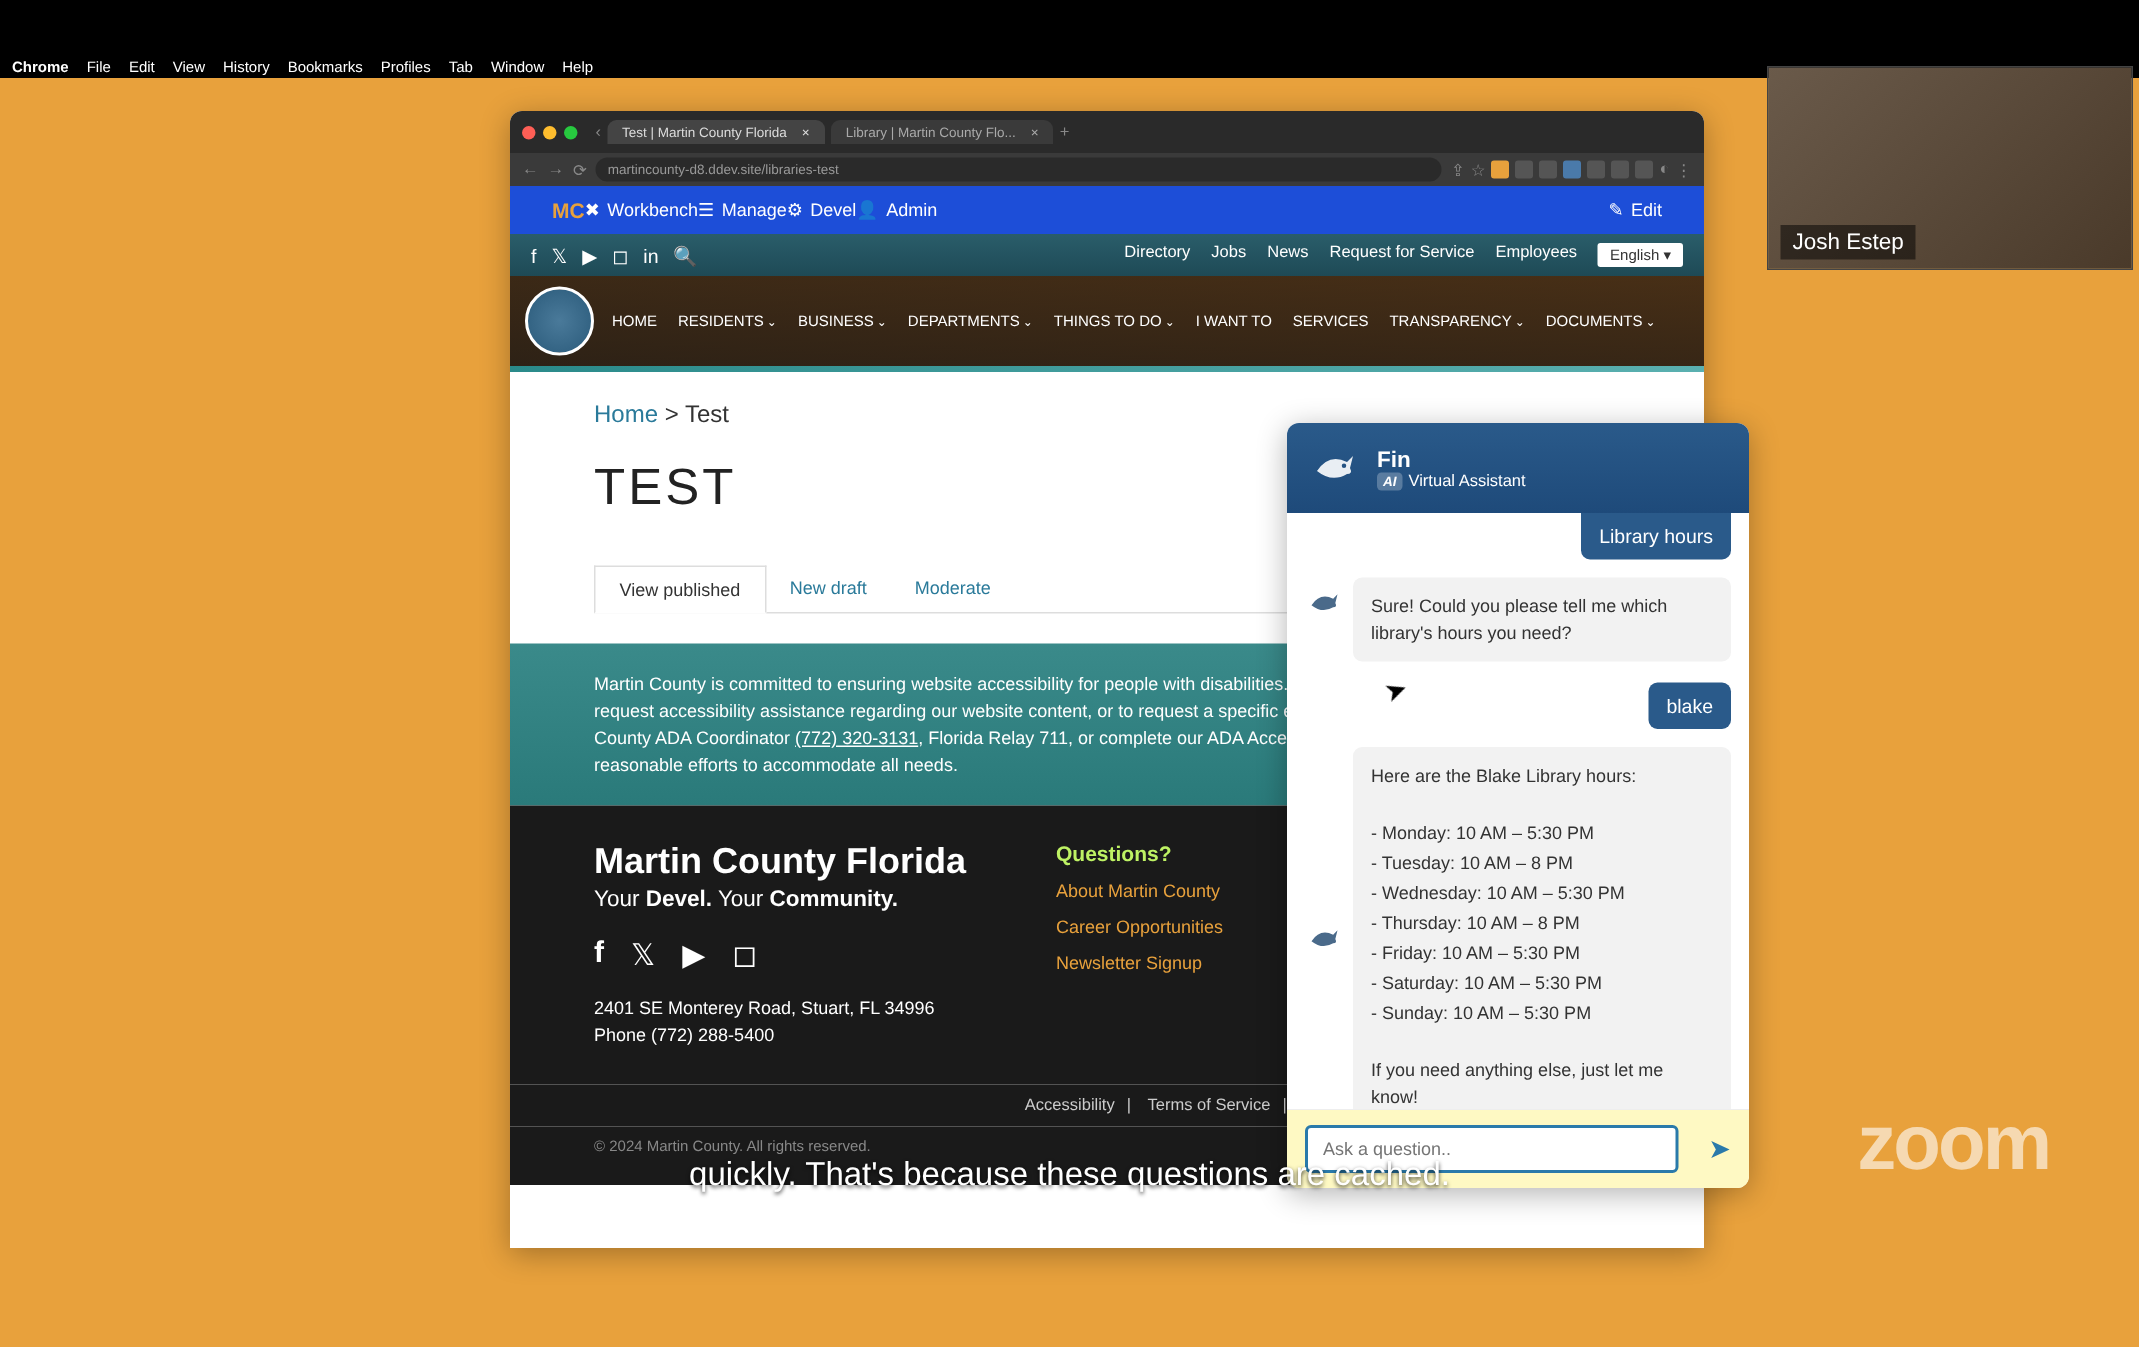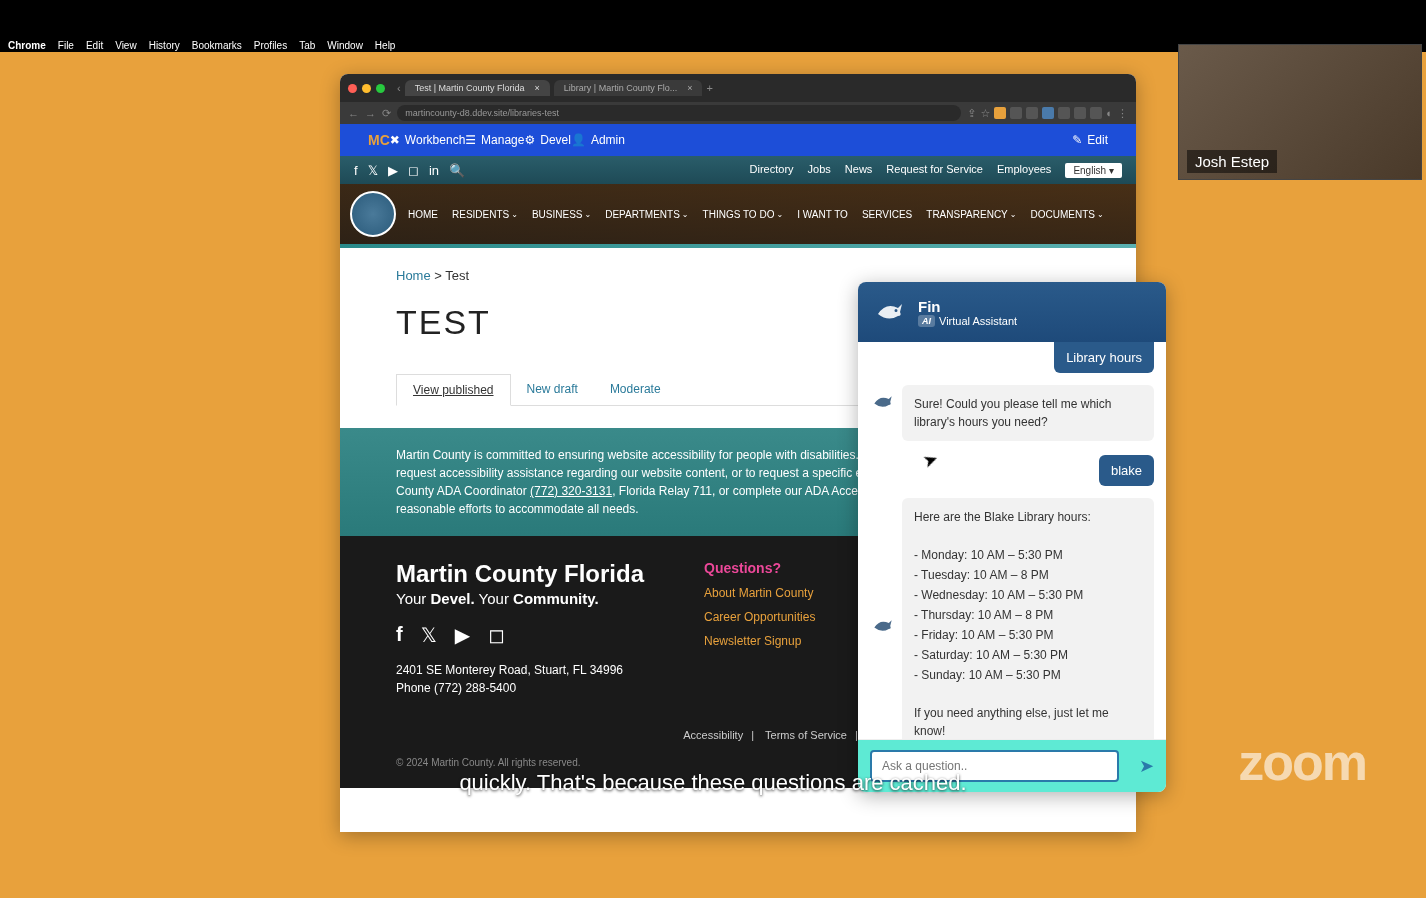--- a/index.html
+++ b/index.html
@@ -29,54 +29,54 @@
 .social-icons { display: flex; gap: 10px; font-size: 13px; }
 .social-links { margin-left: auto; display: flex; gap: 14px; }
 .lang-select { background: #fff; color: #333; padding: 2px 8px; border-radius: 2px; font-size: 10px; }
 .hero-nav { background: linear-gradient(to bottom, rgba(60,40,20,0.6), rgba(40,30,20,0.7)), linear-gradient(to right, #3a2a1a, #5a3a1a); height: 60px; display: flex; align-items: center; padding: 0 10px; gap: 8px; position: relative; }
 .county-seal { width: 46px; height: 46px; border-radius: 50%; background: radial-gradient(circle, #4a7a9a, #2a5a7a); border: 2px solid #fff; display: flex; align-items: center; justify-content: center; font-size: 7px; color: #fff; text-align: center; }
 .main-nav { display: flex; gap: 6px; font-size: 10px; color: #fff; }
 .nav-item { padding: 4px 4px; cursor: pointer; white-space: nowrap; display: flex; align-items: center; gap: 2px; }
 .nav-item .chev { font-size: 8px; }
 .teal-bar { height: 4px; background: linear-gradient(to right, #2a8a8a, #5ab0b0); }
 .content-area { background: #fff; padding: 20px 56px; min-height: 180px; }
-.breadcrumb { font-size: 13px; color: #333; margin-bottom: 20px; }
+.breadcrumb { font-size: 16px; color: #333; margin-bottom: 20px; }
 .breadcrumb a { color: #2a7a9a; text-decoration: none; }
 .page-title { font-size: 34px; font-weight: 400; color: #222; letter-spacing: 2px; }
 .tabs-row { display: flex; gap: 0; margin-top: 32px; border-bottom: 1px solid #ddd; font-size: 12px; }
 .content-tab { padding: 8px 16px; cursor: pointer; color: #2a7a9a; }
-.content-tab.active { background: #fff; border: 1px solid #ddd; border-bottom: 1px solid #fff; color: #333; margin-bottom: -1px; text-decoration: underline; }
+.content-tab.active { background: #fff; border: 1px solid #ddd; border-bottom: 1px solid #fff; color: #333; margin-bottom: -1px; }
 .accessibility-banner { background: linear-gradient(to bottom, #3a8a8a, #2a7a7a); color: #fff; padding: 18px 56px; font-size: 12px; line-height: 1.5; }
 .accessibility-banner a { color: #fff; text-decoration: underline; }
 .footer-main { background: #1a1a1a; color: #fff; padding: 24px 56px; display: flex; gap: 60px; }
 .footer-col h2 { font-size: 24px; font-weight: 700; margin-bottom: 2px; }
 .footer-tagline { font-size: 15px; margin-bottom: 16px; }
 .footer-social { display: flex; gap: 18px; font-size: 20px; margin: 14px 0; }
 .footer-addr { font-size: 12px; margin-top: 12px; line-height: 1.5; }
-.footer-links h3 { color: #ec4899; font-size: 14px; font-weight: 600; margin-bottom: 10px; }
+.footer-links h3 { color: #bef264; font-size: 14px; font-weight: 600; margin-bottom: 10px; }
 .footer-links a { display: block; color: #e8a13c; font-size: 12px; margin-bottom: 10px; text-decoration: none; }
 .footer-bottom-links { background: #1a1a1a; color: #ccc; font-size: 11px; padding: 8px 56px; text-align: right; }
 .footer-bottom-links span { margin: 0 4px; }
 .footer-copyright { background: #1a1a1a; color: #888; font-size: 10px; padding: 8px 56px 20px; }
 
 
 .chatbot { position: absolute; right: 260px; top: 282px; width: 308px; height: 510px; background: #fff; border-radius: 8px; overflow: hidden; box-shadow: 0 4px 20px rgba(0,0,0,0.3); display: flex; flex-direction: column; z-index: 50; }
 .chat-header { background: linear-gradient(to bottom, #2a5a8a, #1e4a7a); color: #fff; padding: 12px 14px; display: flex; align-items: center; gap: 10px; }
 .chat-avatar { width: 36px; height: 36px; display: flex; align-items: center; justify-content: center; }
 .chat-title { font-size: 15px; font-weight: 600; }
 .chat-sub { font-size: 11px; display: flex; align-items: center; gap: 4px; }
 .ai-badge { background: rgba(255,255,255,0.25); border-radius: 3px; padding: 1px 4px; font-size: 9px; font-weight: bold; font-style: italic; }
 .chat-body { flex: 1; padding: 8px 12px 12px; overflow-y: auto; background: #fff; }
 .user-msg { background: #2a5a8a; color: #fff; padding: 8px 12px; border-radius: 6px; margin-bottom: 12px; font-size: 13px; margin-left: auto; width: fit-content; max-width: 80%; }
 .user-msg.cut { border-radius: 0 0 6px 6px; margin-top: -8px; }
 .bot-row { display: flex; gap: 6px; margin-bottom: 14px; align-items: flex-start; }
 .bot-av { width: 26px; height: 26px; flex-shrink: 0; margin-top: 4px; }
 .bot-msg { background: #f2f2f2; color: #333; padding: 10px 12px; border-radius: 6px; font-size: 12px; line-height: 1.5; flex: 1; }
 .bot-msg .hrs-line { margin: 2px 0; }
-.chat-input-row { border-top: 1px solid #eee; padding: 10px 12px; display: flex; gap: 20px; align-items: center; background: #5eead4; }
+.chat-input-row { border-top: 1px solid #eee; padding: 10px 12px; display: flex; gap: 20px; align-items: center; background: #fef9c3; }
 .chat-input { flex: 1; border: 2px solid #2a7aaa; border-radius: 4px; padding: 7px 10px; font-size: 12px; outline: none; }
 .chat-send { color: #2a7aaa; font-size: 18px; cursor: pointer; background: none; border: none; }
 
 
 .cam-overlay { position: absolute; right: 4px; top: 44px; width: 244px; height: 136px; background: linear-gradient(135deg, #6a5a4a, #4a3a2a); border: 1px solid #444; z-index: 100; }
 .cam-name { position: absolute; bottom: 6px; left: 8px; background: rgba(0,0,0,0.5); color: #fff; padding: 3px 8px; font-size: 15px; font-weight: 500; }
 .zoom-logo { position: absolute; right: 60px; bottom: 106px; color: rgba(255,255,255,0.6); font-size: 52px; font-weight: 800; letter-spacing: -2px; z-index: 40; }
 .caption { position: absolute; bottom: 102px; left: 50%; transform: translateX(-50%); color: #fff; font-size: 22px; font-weight: 500; z-index: 60; text-shadow: 0 1px 3px rgba(0,0,0,0.8); white-space: nowrap; }
 .cursor-arrow { position: absolute; left: 923px; top: 449px; z-index: 70; font-size: 18px; color: #000; transform: rotate(-20deg); }
 

